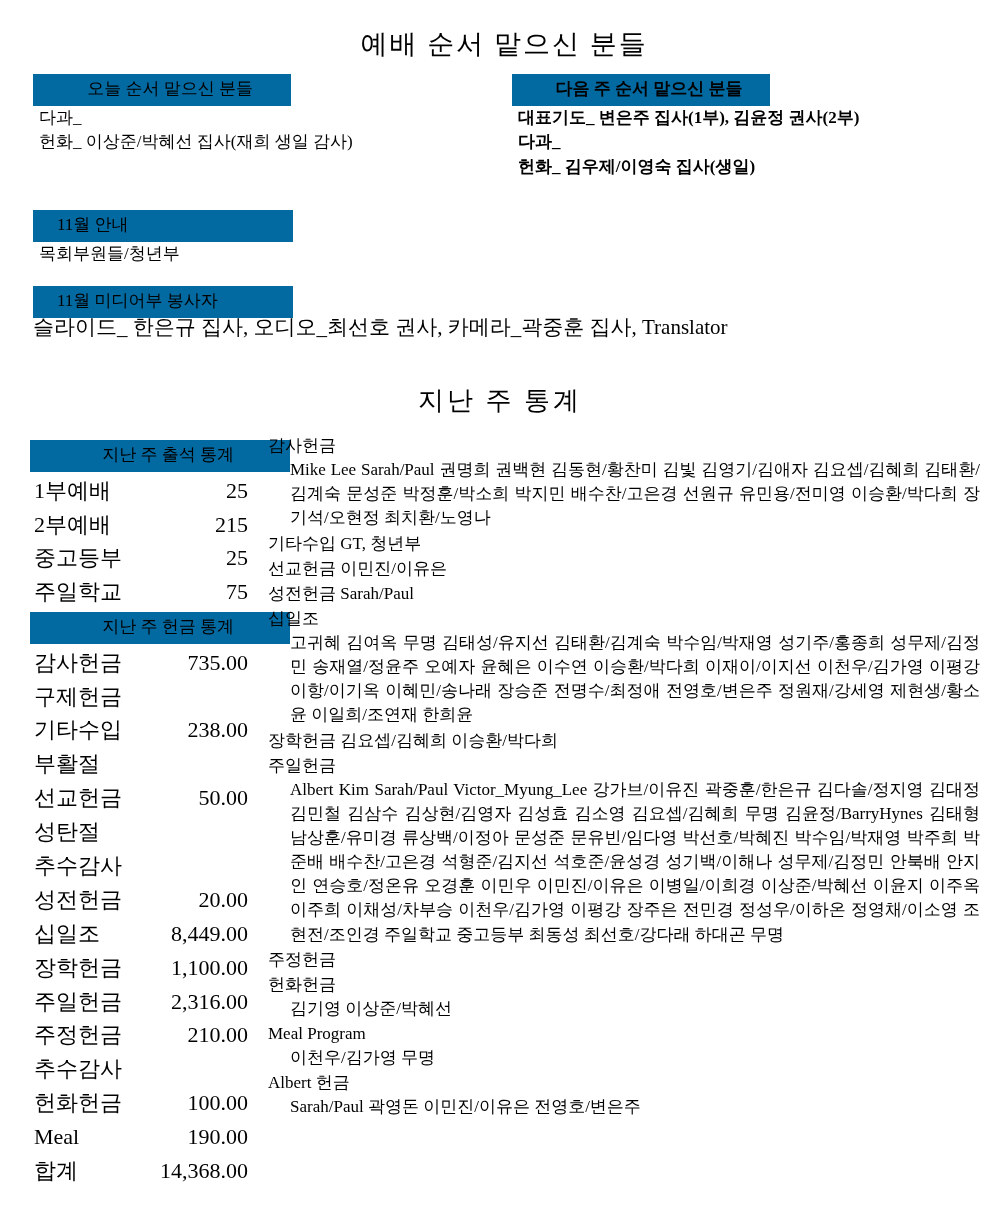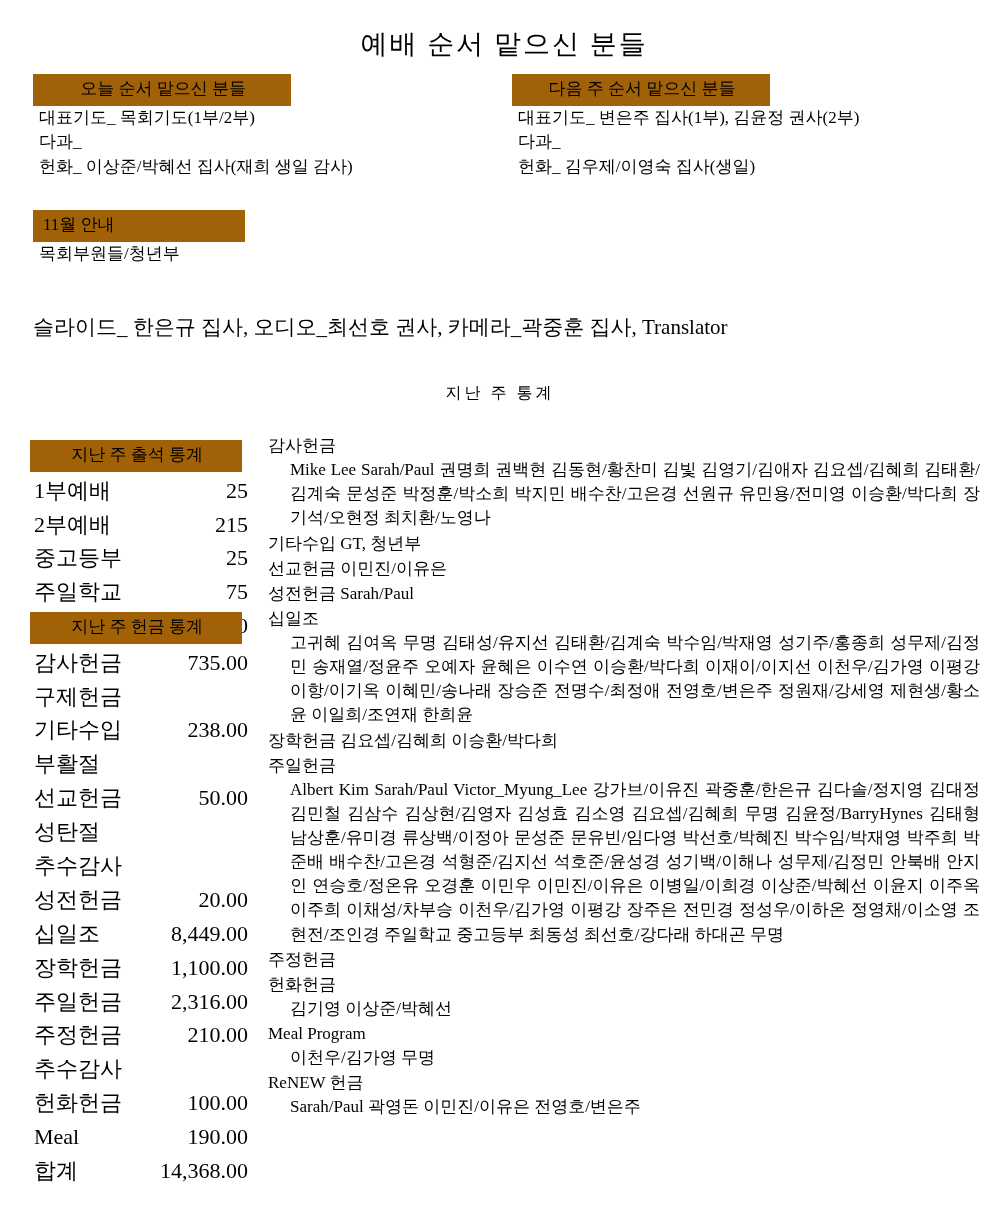--- a/index.html
+++ b/index.html
@@ -29,56 +29,56 @@
     letter-spacing: 2px;
     position: absolute;
     left: 8px;
     right: 0;
     top: 26px;
   }
   h2.section-title {
     margin: 0;
     padding: 0;
     text-align: center;
-    font-size: 16px;
+    font-size: 26px;
     font-weight: normal;
     letter-spacing: 3px;
     position: absolute;
     left: 0;
     right: 0;
     top: 383px;
   }
   .hdr {
-    background: #a16207;
+    background: #0369a1;
     font-size: 17px;
-    padding: 3px 8px 4px 10px;
+    padding: 3px 8px 4px 24px;
     display: block;
     box-sizing: border-box;
   }
   .hdr.center {
     text-align: center;
   }
   .blk {
     position: absolute;
     font-size: 17px;
     line-height: 1.45;
   }
   .body-line {
     padding-left: 6px;
     white-space: nowrap;
   }
 
   
   #today-block { left: 33px; top: 74px; width: 460px; }
-  #next-block  { left: 512px; top: 74px; width: 460px; }
+  #next-block  { left: 512px; top: 74px; width: 460px; font-weight: bold; }
   #nov-block   { left: 33px; top: 210px; width: 228px; }
   #media-block { left: 33px; top: 286px; width: 228px; }
   #media-body  { position: absolute; left: 33px; top: 313px; width: 700px; font-size: 21px; }
 
-  .hdr-w1 { width: 212px; }
+  .hdr-w1 { width: 260px; }
   .hdr-w2 { width: 258px; }
 
   
   #att-table { left: 30px; top: 440px; width: 232px; }
   #off-table { left: 30px; top: 612px; width: 232px; }
   table.stat {
     border-collapse: collapse;
     width: 232px;
     font-size: 22px;
     margin-top: 2px;
@@ -110,37 +110,39 @@
 </style>
 </head>
 <body>
 
 <div class="page">
 
   <h1 class="main-title">예배 순서 맡으신 분들</h1>
 
   <div class="blk" id="today-block">
     <span class="hdr hdr-w2 center">오늘 순서 맡으신 분들</span>
-    <div class="body-line">대표기도_ 목회기도(1부/2부)</div>
     <div class="body-line">다과_</div>
     <div class="body-line">헌화_ 이상준/박혜선 집사(재희 생일 감사)</div>
   </div>
 
   <div class="blk" id="next-block">
     <span class="hdr hdr-w2 center">다음 주 순서 맡으신 분들</span>
     <div class="body-line">대표기도_ 변은주 집사(1부), 김윤정 권사(2부)</div>
     <div class="body-line">다과_</div>
     <div class="body-line">헌화_ 김우제/이영숙 집사(생일)</div>
   </div>
 
   <div class="blk" id="nov-block">
     <span class="hdr hdr-w1">11월 안내</span>
     <div class="body-line">목회부원들/청년부</div>
   </div>
 
+  <div class="blk" id="media-block">
+    <span class="hdr hdr-w1">11월 미디어부 봉사자</span>
+  </div>
   <div id="media-body">슬라이드_ 한은규 집사, 오디오_최선호 권사, 카메라_곽중훈 집사, Translator</div>
 
   <h2 class="section-title">지난 주 통계</h2>
 
   <div class="blk" id="att-table">
     <span class="hdr hdr-w1 center">지난 주 출석 통계</span>
     <table class="stat">
       <tbody>
         <tr>
           <td class="label">1부예배</td>
@@ -268,18 +270,18 @@
     </div>
     <div class="det-group">
       <span class="det-head">헌화헌금</span>
       <span class="det-body">김기영 이상준/박혜선</span>
     </div>
     <div class="det-group">
       <span class="det-head">Meal Program</span>
       <span class="det-body">이천우/김가영 무명</span>
     </div>
     <div class="det-group">
-      <span class="det-head">ReNEW 헌금</span>
+      <span class="det-head">Albert 헌금</span>
       <span class="det-body">Sarah/Paul 곽영돈 이민진/이유은 전영호/변은주</span>
     </div>
   </div>
 
 </div>
 
 </body></html>

